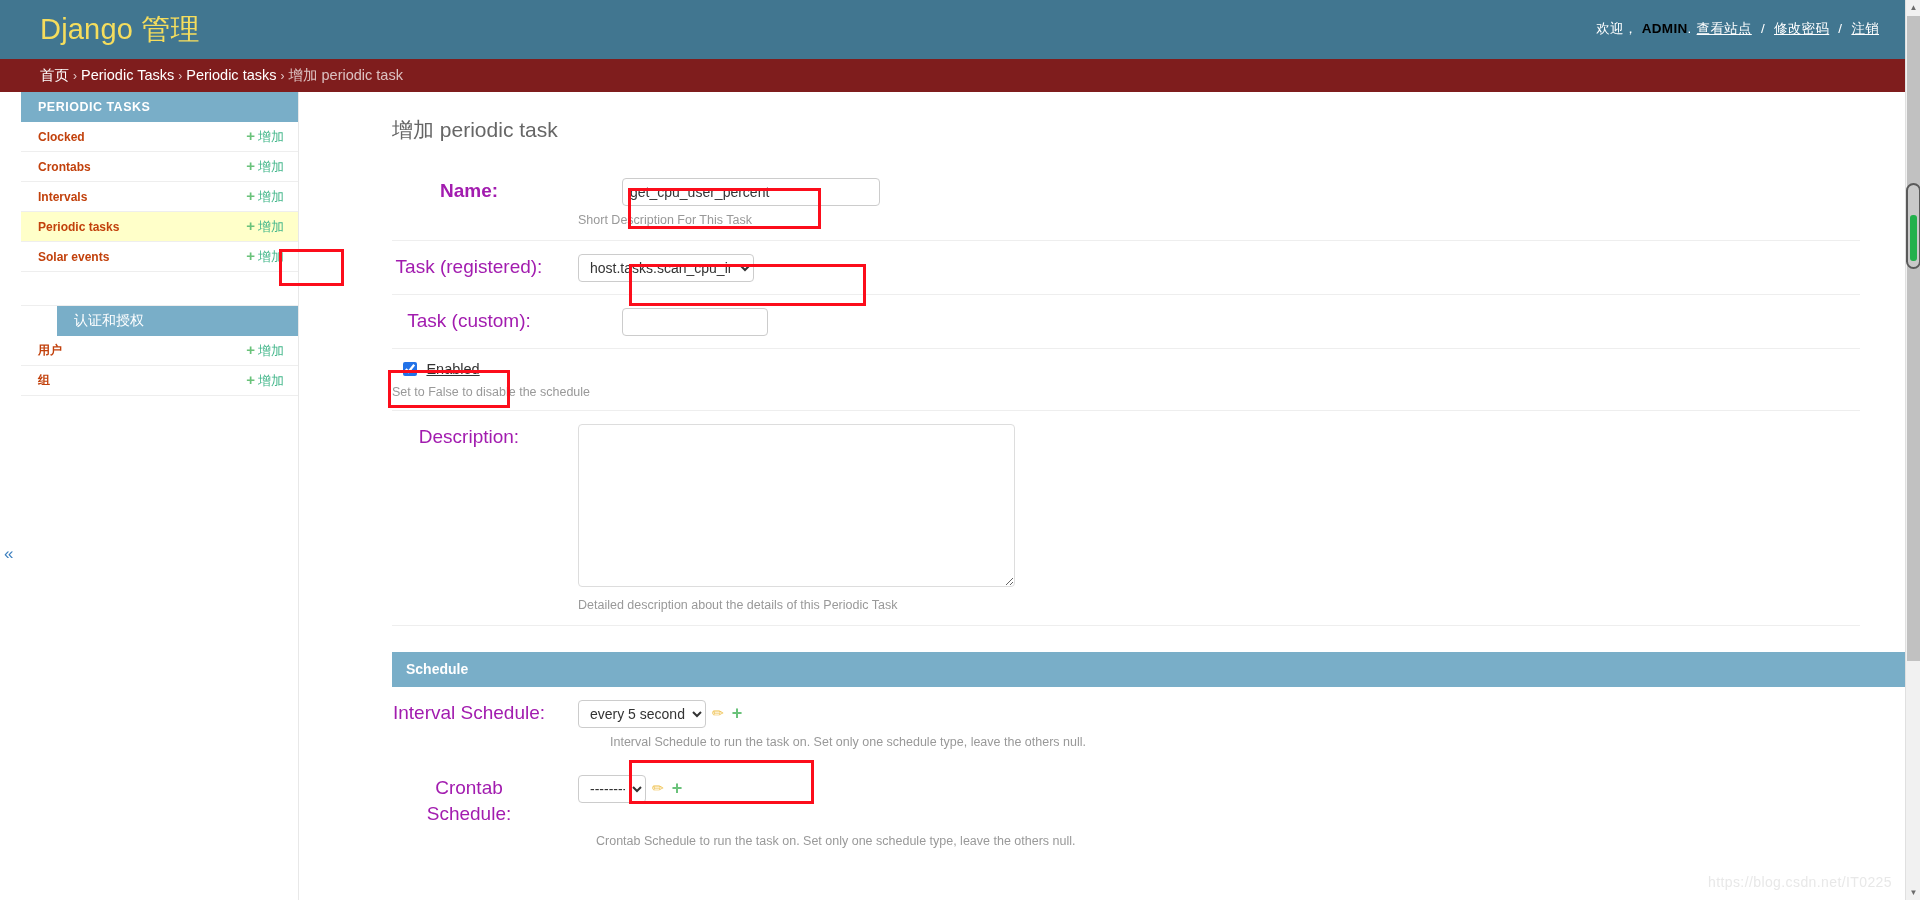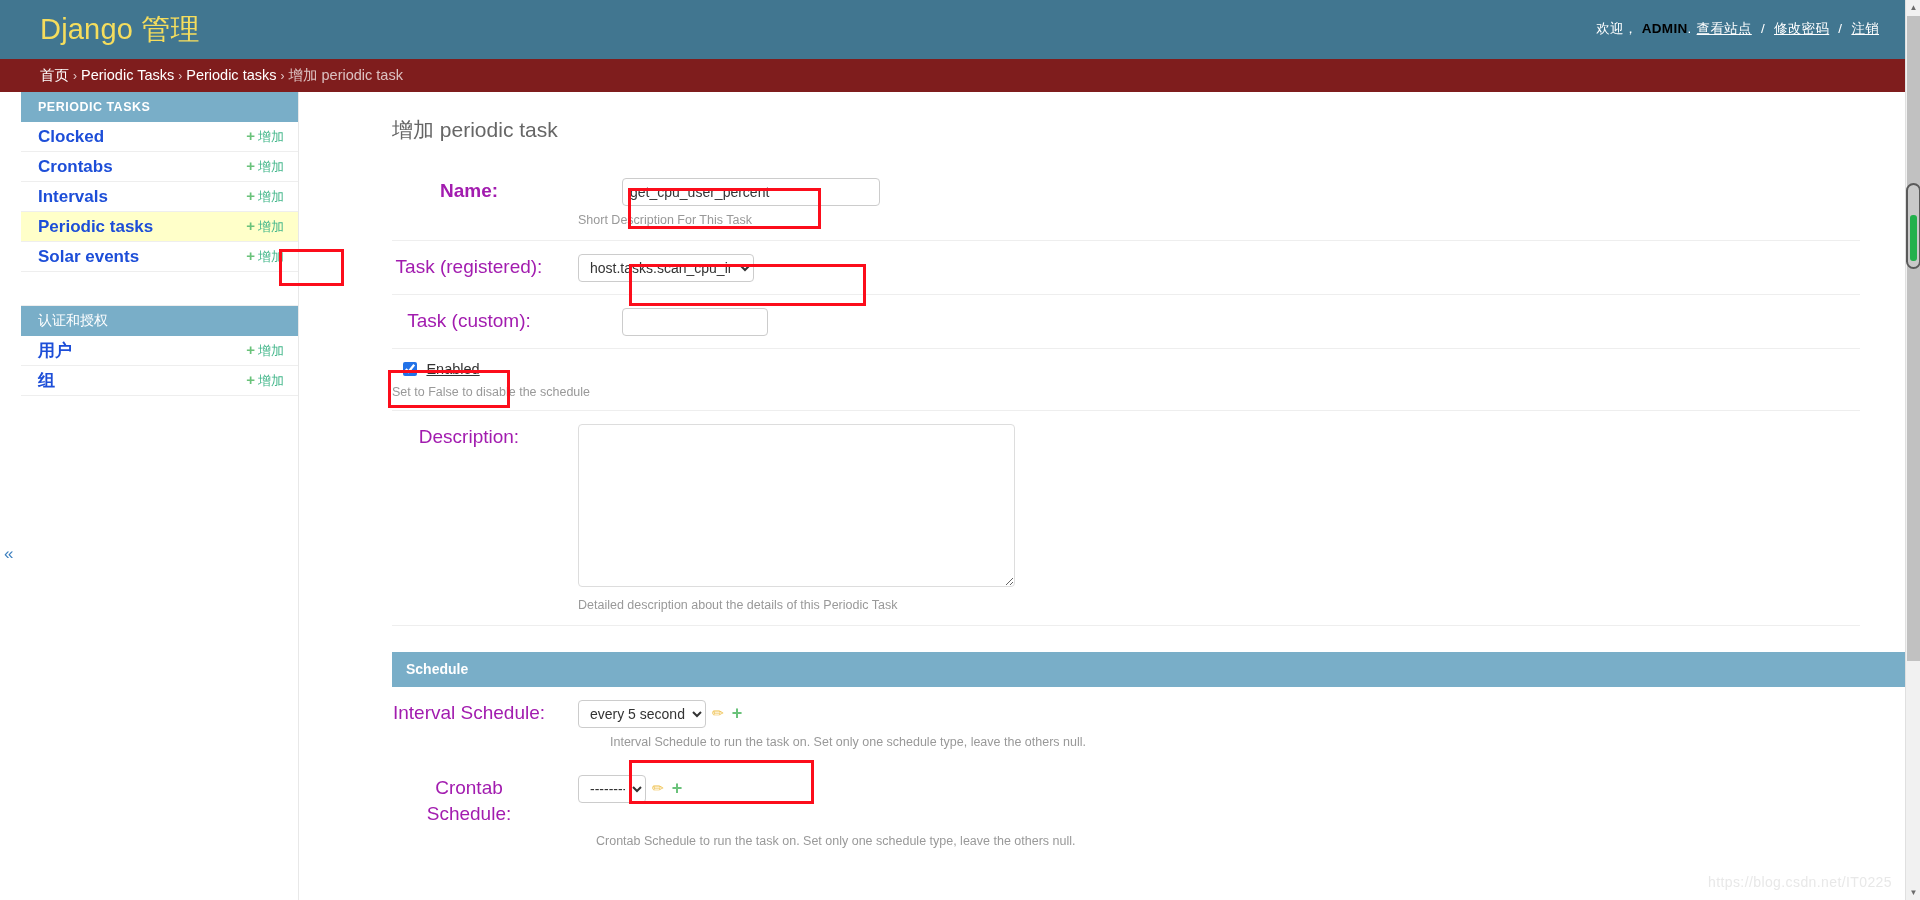--- a/index.html
+++ b/index.html
@@ -79,35 +79,36 @@
     letter-spacing: 0.5px;
     padding: 8px 0 8px 17px;
     height: 30px;
     line-height: 14px;
   }
   .module-caption.cn {
     font-weight: normal;
     font-size: 14px;
     letter-spacing: 0;
     padding-top: 7px;
+    margin-left: 36px;
   }
   .nav-row {
     display: flex;
     align-items: center;
     justify-content: space-between;
     height: 30px;
     border-bottom: 1px solid #eeeeee;
     padding: 0 14px 0 17px;
     background: #ffffff;
   }
   .nav-row.current { background: #ffffc9; }
   .nav-link {
-    font-size: 17px;
+    font-size: 12px;
     font-weight: bold;
-    color: #1d4ed8;
+    color: #c2410c;
     text-decoration: none;
     white-space: nowrap;
   }
   .nav-link.cn { font-weight: bold; }
   .addlink {
     font-size: 13px;
     color: #44b78b;
     text-decoration: none;
     white-space: nowrap;
   }

